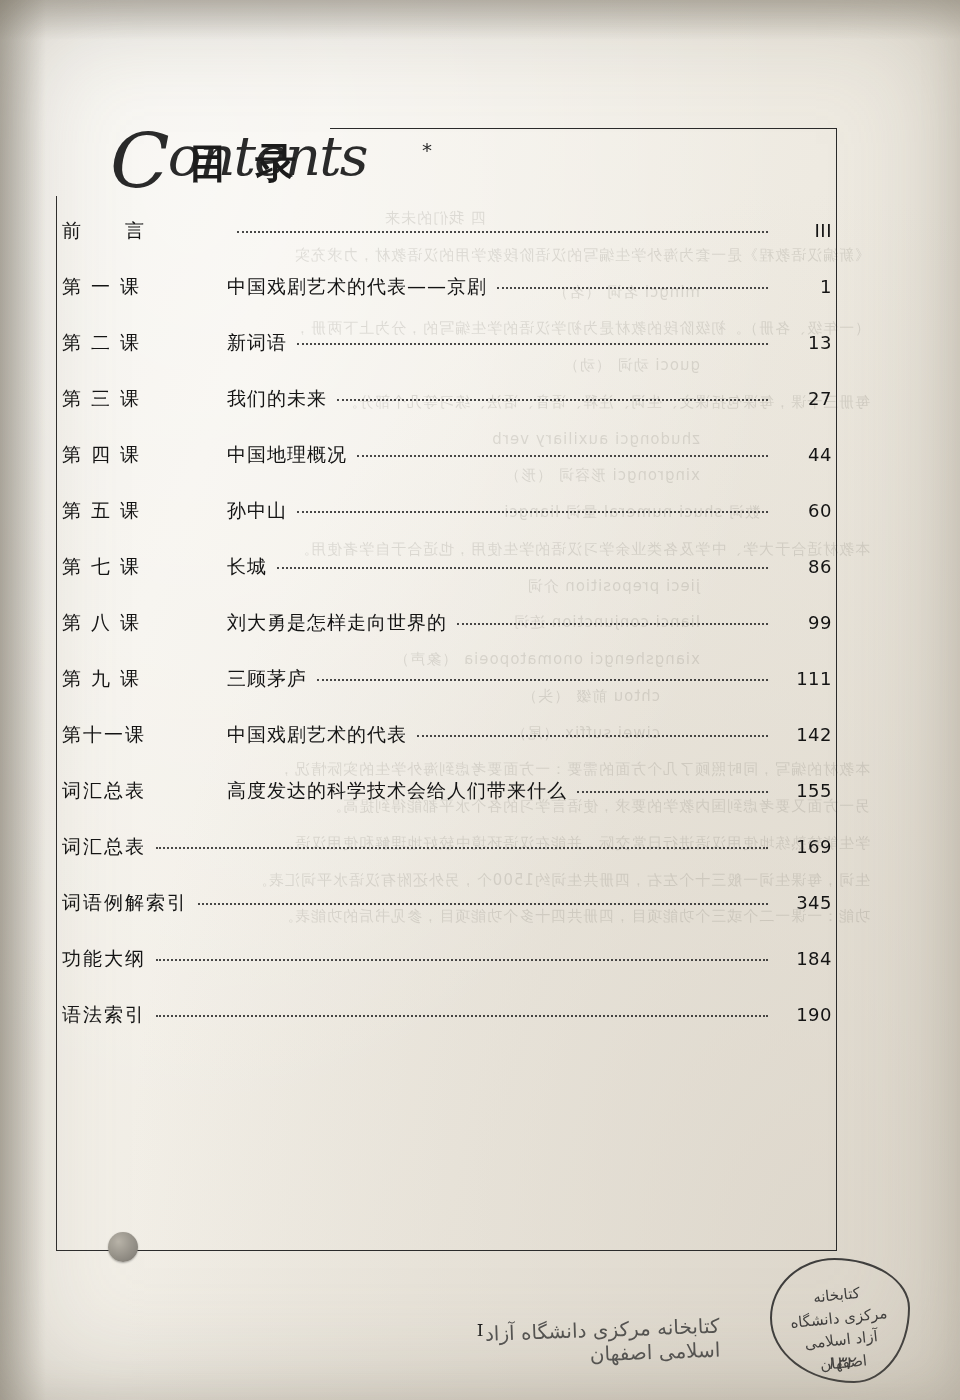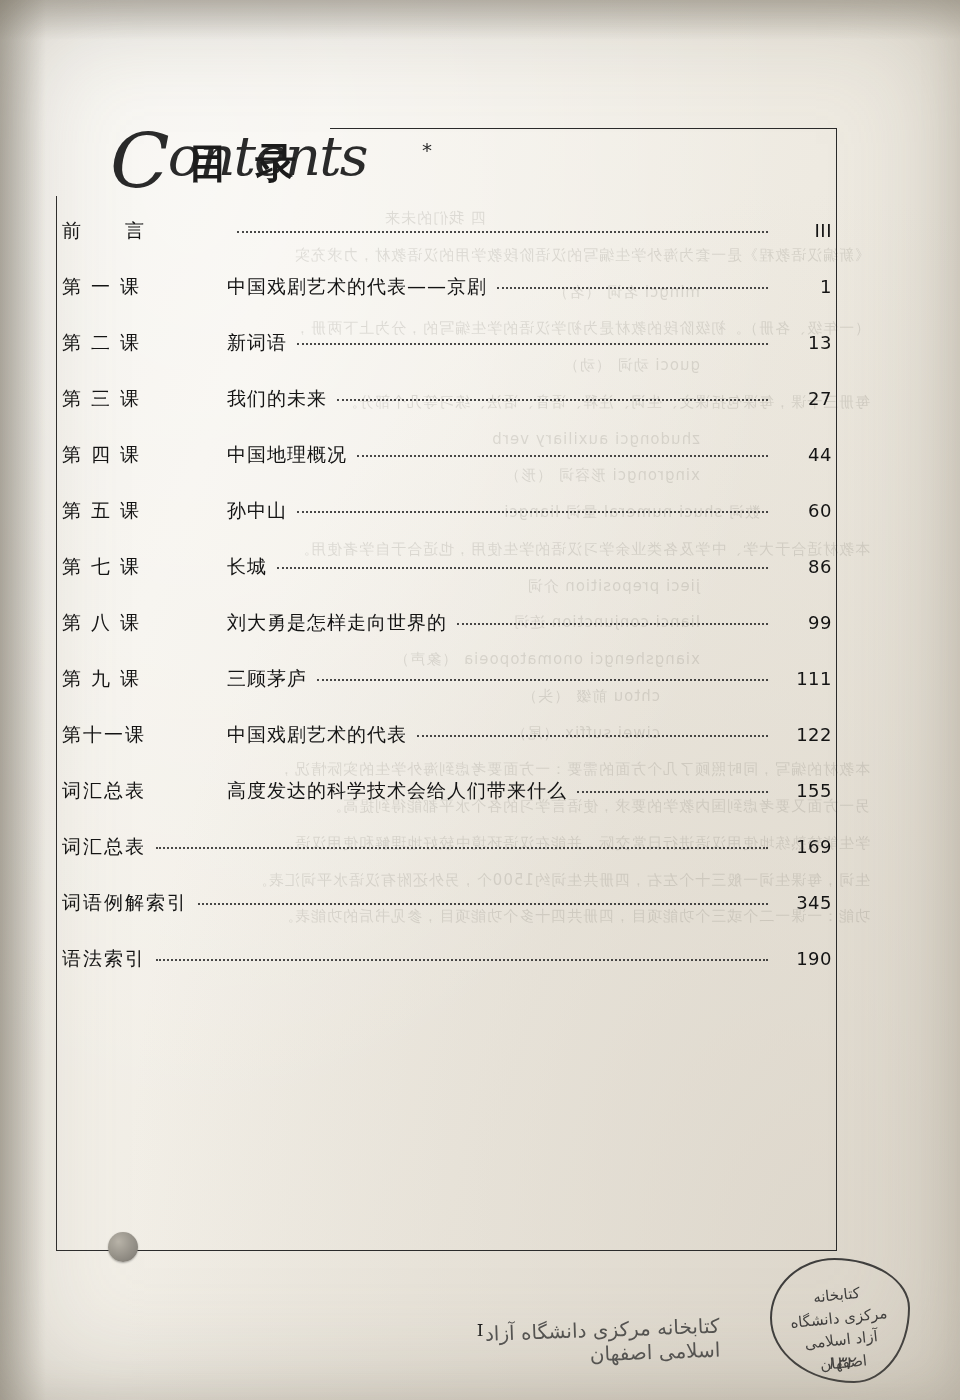--- a/index.html
+++ b/index.html
@@ -345,21 +345,21 @@
       <span class="title">三顾茅庐</span>
       <span class="dots"></span>
       <span class="pg">111</span>
     </div>
 
 
     <div class="row">
       <span class="lesson">第十一课</span>
       <span class="title">中国戏剧艺术的代表</span>
       <span class="dots"></span>
-      <span class="pg">122</span>
+      <span class="pg">142</span>
     </div>
 
     <div class="row">
       <span class="lesson">词汇总表</span>
       <span class="title">高度发达的科学技术会给人们带来什么</span>
       <span class="dots"></span>
       <span class="pg">155</span>
     </div>
 
     <div class="row simple">
@@ -369,20 +369,26 @@
       <span class="pg">169</span>
     </div>
 
     <div class="row simple">
       <span class="lesson">词语例解索引</span>
 
       <span class="dots"></span>
       <span class="pg">345</span>
     </div>
 
+    <div class="row simple">
+      <span class="lesson">功能大纲</span>
+
+      <span class="dots"></span>
+      <span class="pg">184</span>
+    </div>
 
     <div class="row simple">
       <span class="lesson">语法索引</span>
 
       <span class="dots"></span>
       <span class="pg">190</span>
     </div>
 
   </div>
 

